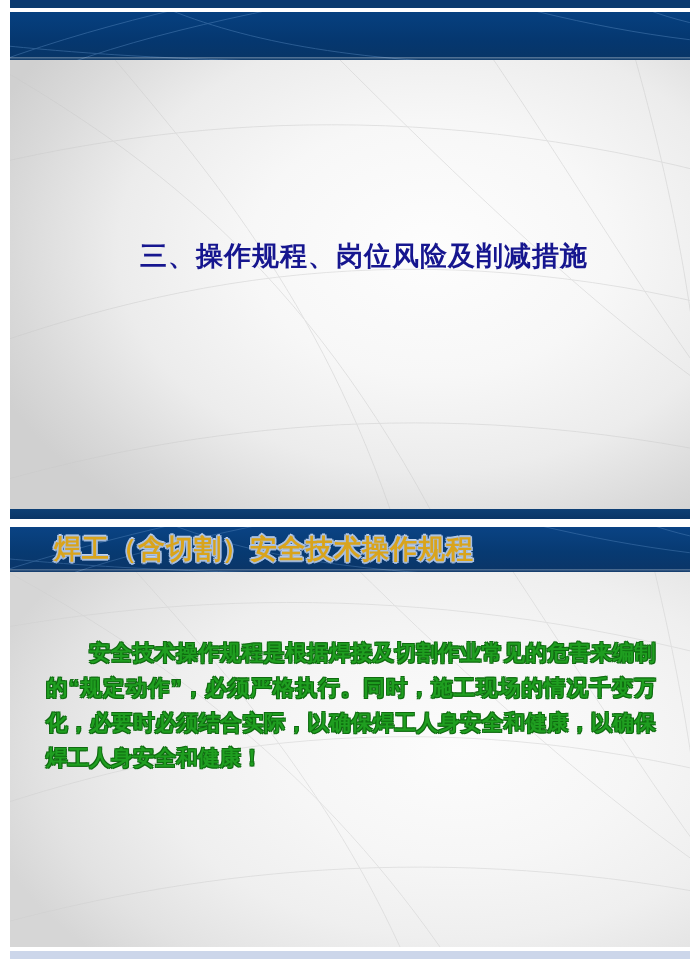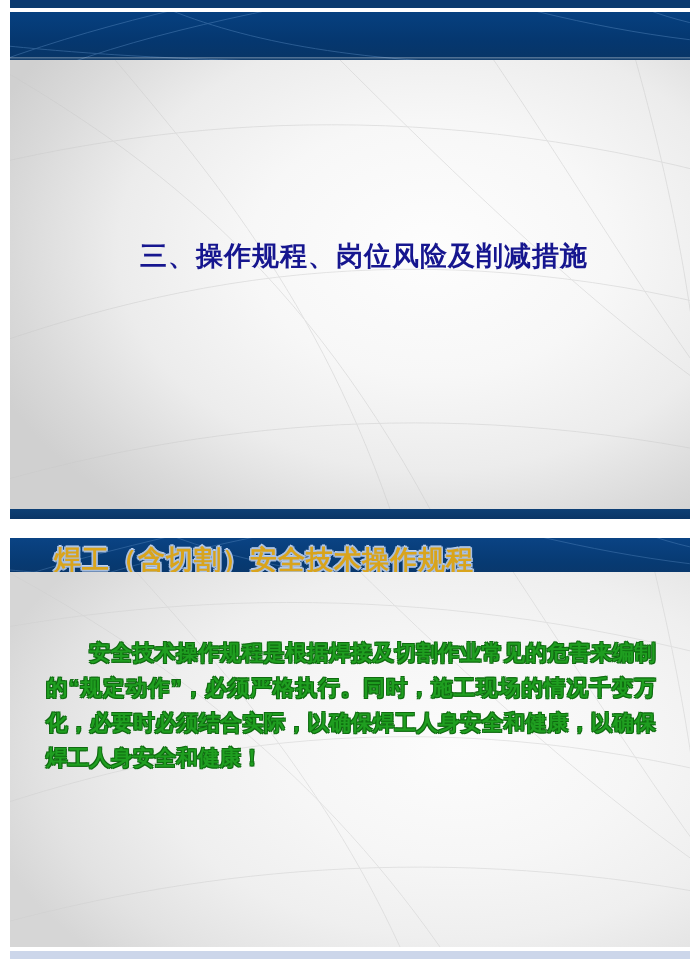--- a/index.html
+++ b/index.html
@@ -98,21 +98,21 @@
     padding-left: 28px;
   }
 
   
   #slide-content {
     top: 527px;
     height: 420px;
   }
   .content-header {
     position: absolute;
-    left: 0; right: 0; top: 11px;
+    left: 0; right: 0; top: 0;
     height: 45px;
     background: linear-gradient(180deg, #0a4384 0%, #073a72 55%, #0b3567 100%);
     overflow: hidden;
   }
   .content-header::after {
     content: "";
     position: absolute;
     left: 0; right: 0; bottom: 0;
     height: 3px;
     background: linear-gradient(180deg, rgba(255,255,255,0.30), rgba(255,255,255,0));

